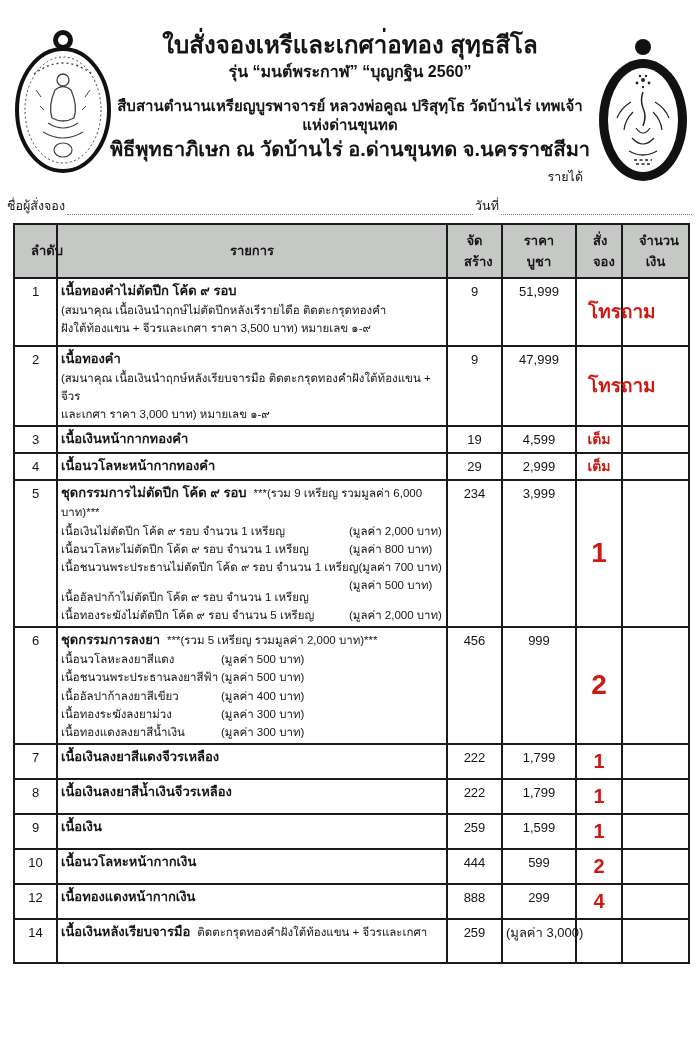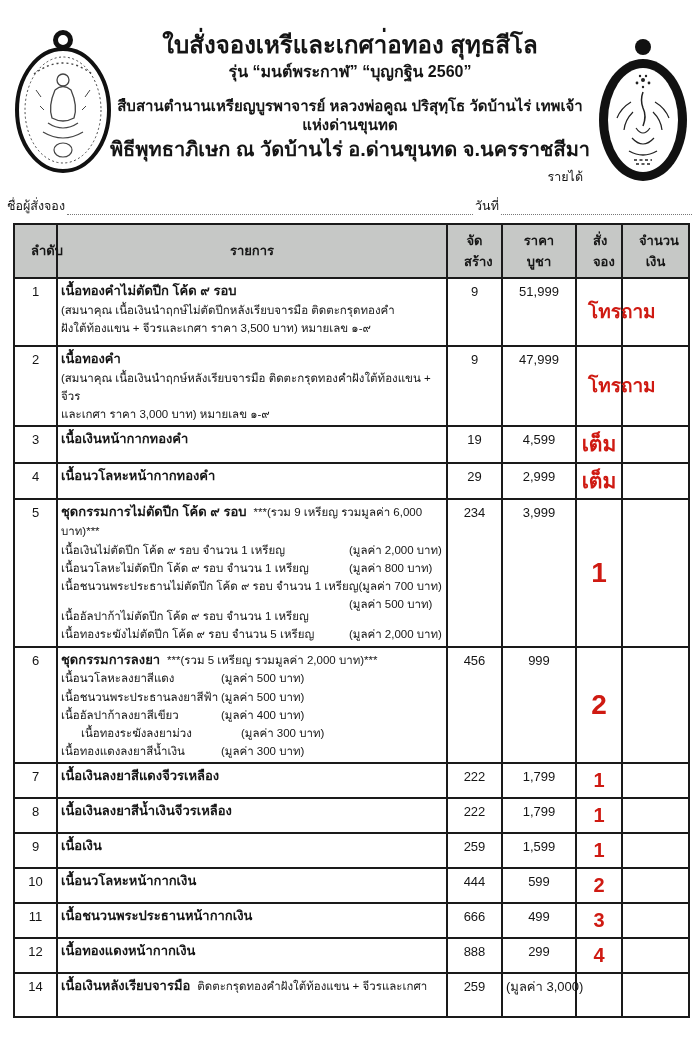--- a/index.html
+++ b/index.html
@@ -31,21 +31,21 @@
   th{background:var(--gray);font-size:13px;font-weight:bold;padding:5px 16px;}
   td{vertical-align:top;padding:2px 3px;font-size:13px;line-height:1.45;}
   td.no{text-align:center;padding-top:4px;}
   td.num{text-align:center;padding-top:4px;white-space:nowrap;}
   .ititle{font-weight:bold;font-size:13px;padding-top:1px;}
   .tn{font-weight:normal;font-size:11.5px;margin-left:7px;}
   .detail{font-size:11.5px;font-weight:normal;line-height:1.58;}
   .dname{display:inline-block;vertical-align:top;}
   td.order{text-align:center;vertical-align:middle;color:var(--red);font-weight:bold;overflow:visible;border-radius:14px;}
   .o-call{font-size:19px;white-space:nowrap;display:inline-block;transform:translateX(8px);}
-  .o-full{font-size:21px;margin-top:16px;}
+  .o-full{font-size:14px;margin-top:16px;}
   .o-num{font-size:20px;}
   .o-big{font-size:28px;}
 </style>
 </head>
 <body>
 
 <div class="page">
 
   <svg class="amulet amulet-left" viewBox="0 0 102 148" xmlns="http://www.w3.org/2000/svg">
     <circle cx="51" cy="12" r="7.5" fill="none" stroke="#111" stroke-width="5"></circle>
@@ -117,21 +117,21 @@
         <th>ราคาบูชา</th>
         <th>สั่งจอง</th>
         <th>จำนวนเงิน</th>
       </tr>
     </thead>
     <tbody id="rows">
         <tr style="height: 68px;">
           <td class="no">1</td>
           <td>
             <div class="ititle"><span>เนื้อทองคำไม่ตัดปีก โค้ด ๙ รอบ</span></div>
-            <div class="detail"><span class="dname">(สมนาคุณ เนื้อเงินนำฤกษ์ไม่ตัดปีกหลังเรียบจารมือ ติดตะกรุดทองคำ</span></div>
+            <div class="detail"><span class="dname">(สมนาคุณ เนื้อเงินนำฤกษ์ไม่ตัดปีกหลังเรีรายไดือ ติดตะกรุดทองคำ</span></div>
             <div class="detail"><span class="dname">ฝังใต้ท้องแขน + จีวรและเกศา ราคา 3,500 บาท)  หมายเลข ๑-๙</span></div>
           </td>
           <td class="num">9</td>
           <td class="num">51,999</td>
           <td class="order"><span class="o-call">โทรถาม</span></td>
           <td class="num"></td>
         </tr>
         <tr style="height: 64px;">
           <td class="no">2</td>
           <td>
@@ -179,21 +179,21 @@
           <td class="order"><span class="o-num o-big">1</span></td>
           <td class="num"></td>
         </tr>
         <tr style="height: 112px;">
           <td class="no">6</td>
           <td>
             <div class="ititle"><span>ชุดกรรมการลงยา</span><span class="tn">***(รวม 5 เหรียญ รวมมูลค่า 2,000 บาท)***</span></div>
             <div class="detail"><span class="dname" style="min-width: 160px;">เนื้อนวโลหะลงยาสีแดง</span><span class="dval">(มูลค่า 500 บาท)</span></div>
             <div class="detail"><span class="dname" style="min-width: 160px;">เนื้อชนวนพระประธานลงยาสีฟ้า</span><span class="dval">(มูลค่า 500 บาท)</span></div>
             <div class="detail"><span class="dname" style="min-width: 160px;">เนื้ออัลปาก้าลงยาสีเขียว</span><span class="dval">(มูลค่า 400 บาท)</span></div>
-            <div class="detail"><span class="dname" style="min-width: 160px; margin-left: 20px;">เนื้อทองระฆังลงยาม่วง</span><span class="dval">(มูลค่า 300 บาท)</span></div>
+            <div class="detail"><span class="dname" style="min-width: 160px;">เนื้อทองระฆังลงยาม่วง</span><span class="dval">(มูลค่า 300 บาท)</span></div>
             <div class="detail"><span class="dname" style="min-width: 160px;">เนื้อทองแดงลงยาสีน้ำเงิน</span><span class="dval">(มูลค่า 300 บาท)</span></div>
           </td>
           <td class="num">456</td>
           <td class="num">999</td>
           <td class="order"><span class="o-num o-big">2</span></td>
           <td class="num"></td>
         </tr>
         <tr style="height: 26px;">
           <td class="no">7</td>
           <td>
@@ -228,30 +228,20 @@
           <td class="no">10</td>
           <td>
             <div class="ititle"><span>เนื้อนวโลหะหน้ากากเงิน</span></div>
           </td>
           <td class="num">444</td>
           <td class="num">599</td>
           <td class="order"><span class="o-num">2</span></td>
           <td class="num"></td>
         </tr>
         <tr style="height: 26px;">
-          <td class="no">11</td>
-          <td>
-            <div class="ititle"><span>เนื้อชนวนพระประธานหน้ากากเงิน</span></div>
-          </td>
-          <td class="num">666</td>
-          <td class="num">499</td>
-          <td class="order"><span class="o-num">3</span></td>
-          <td class="num"></td>
-        </tr>
-        <tr style="height: 26px;">
           <td class="no">12</td>
           <td>
             <div class="ititle"><span>เนื้อทองแดงหน้ากากเงิน</span></div>
           </td>
           <td class="num">888</td>
           <td class="num">299</td>
           <td class="order"><span class="o-num">4</span></td>
           <td class="num"></td>
         </tr>
         <tr style="height: 44px;">

